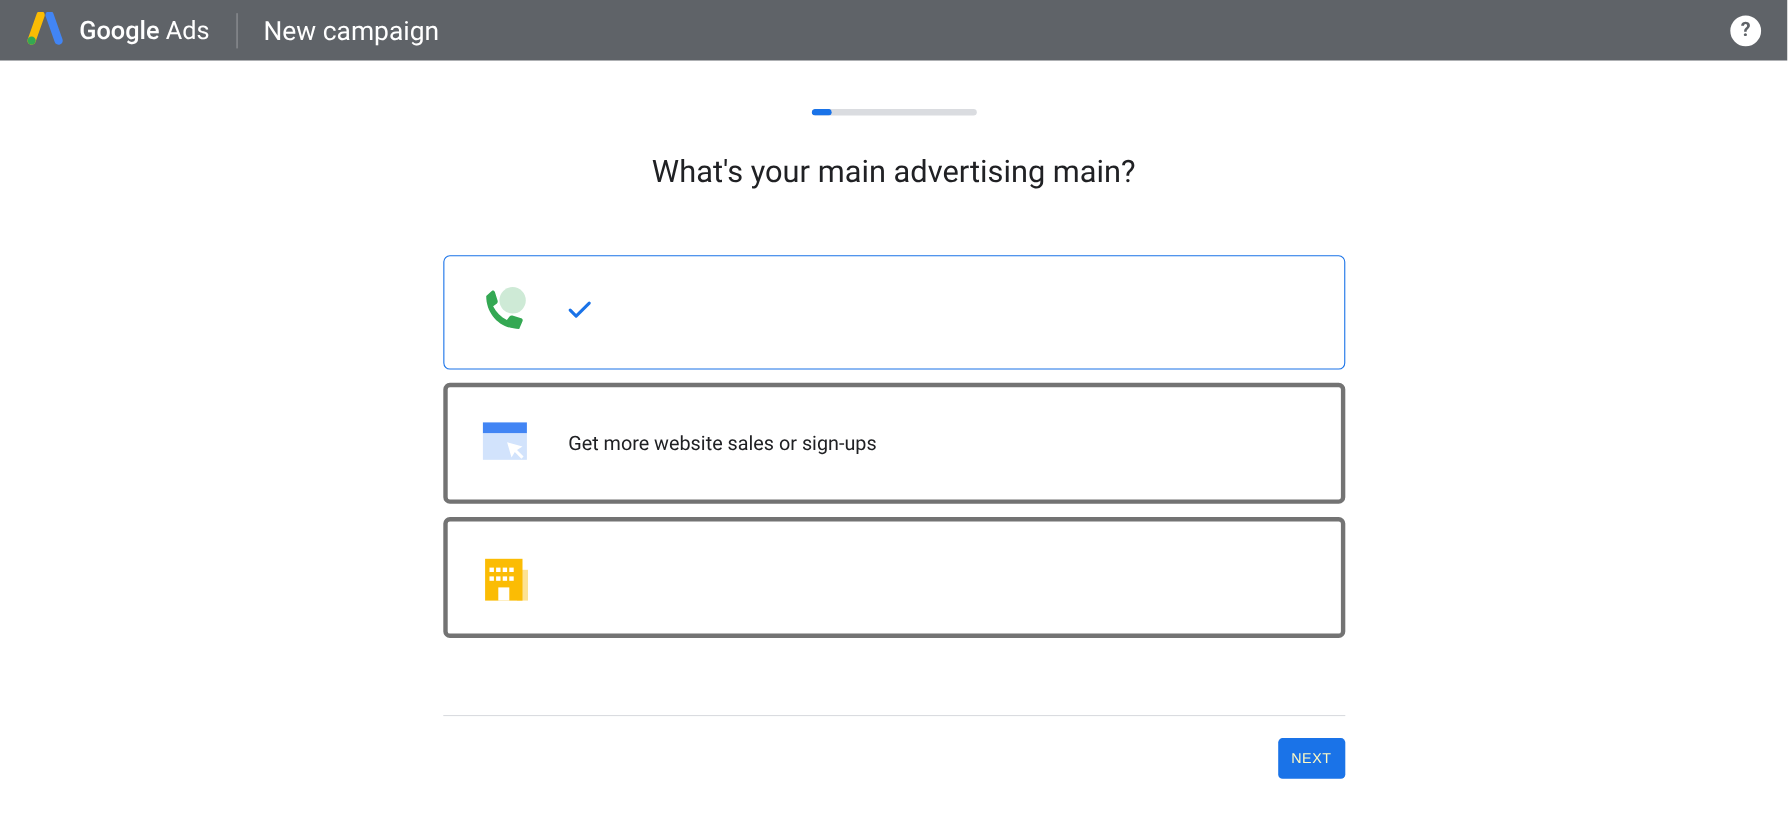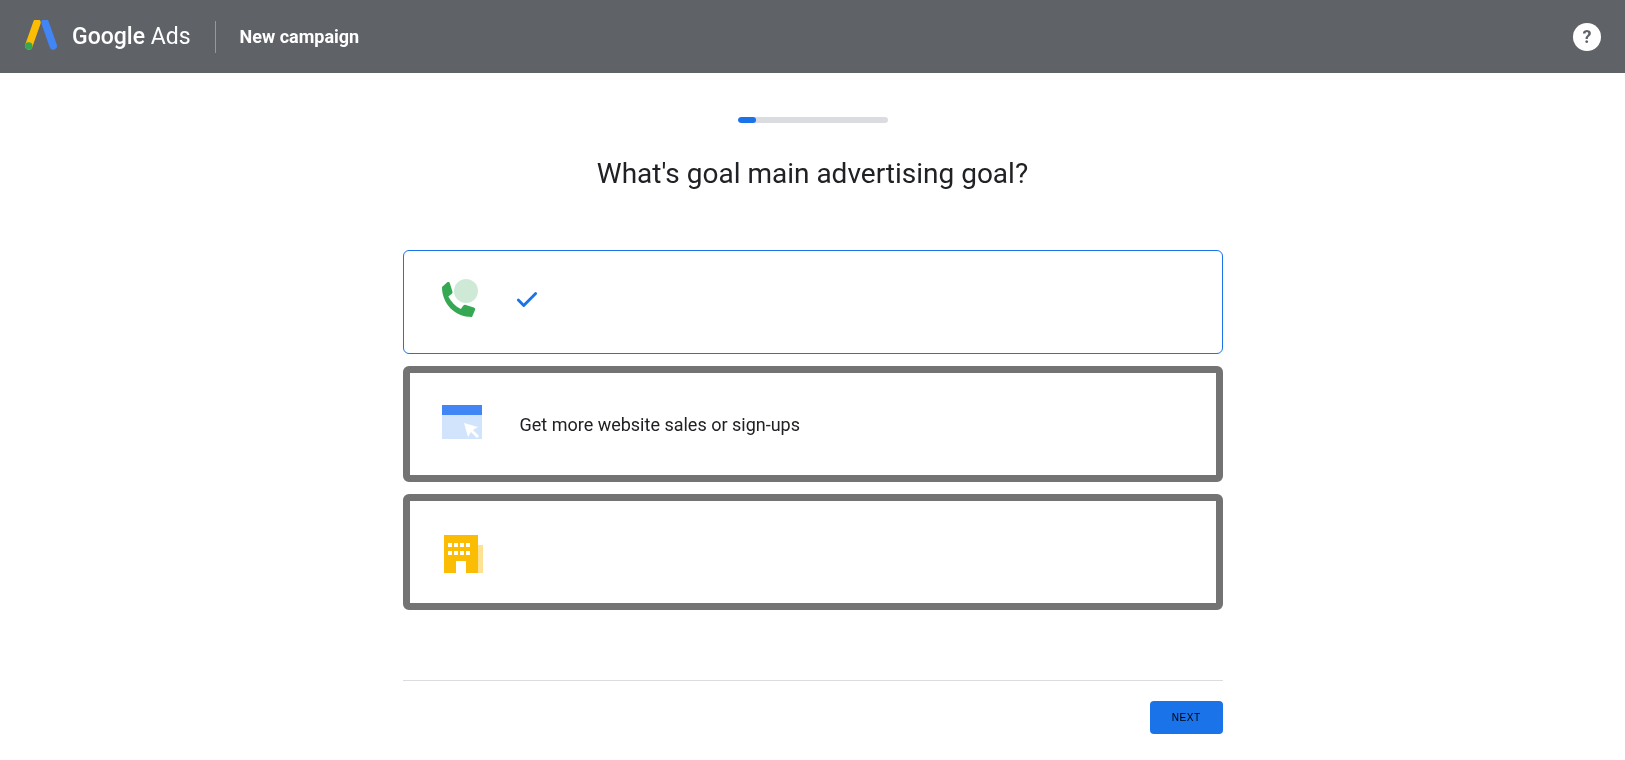--- a/index.html
+++ b/index.html
@@ -1,35 +1,35 @@
 <!DOCTYPE html>
 <html><head>
 <meta charset="utf-8">
 <style>
   html,body{margin:0;padding:0;font-family:Roboto,"Helvetica Neue",Arial,sans-serif;background:#fff;color:#202124}
   *{box-sizing:border-box}
-  .header{background:#5f6368;height:73px;display:flex;align-items:center;padding:0 24px;color:#fff}
+  .header{background:#5f6368;height:55px;display:flex;align-items:center;padding:0 24px;color:#fff}
   .logo-wrap{display:flex;align-items:center;gap:14px}
   .brand{font-size:23px;font-weight:400;letter-spacing:0}
   .brand b{font-weight:500}
   .divider{width:1px;height:32px;background:rgba(255,255,255,.35);margin:0 24px}
-  .page-title{font-size:18px;font-weight:700}
+  .page-title{font-size:24px;font-weight:400}
   .header-spacer{flex:1}
   .help-btn{width:28px;height:28px;border-radius:50%;background:#fff;color:#5f6368;display:flex;align-items:center;justify-content:center;font-weight:700;font-size:18px;cursor:pointer}
   .content{max-width:820px;margin:0 auto;padding:0 0 80px 0}
   .progress{width:150px;height:6px;background:#dadce0;border-radius:6px;margin:44px auto 0;position:relative;overflow:hidden}
   .progress .fill{position:absolute;left:0;top:0;bottom:0;width:12%;background:#1a73e8;border-radius:6px}
   .question{text-align:center;font-size:28px;color:#202124;margin:34px 0 60px;font-weight:400}
-  .card{border:7px solid #737373;border-radius:6px;padding:26px 28px;display:flex;align-items:center;gap:32px;margin-bottom:12px;cursor:pointer;background:#fff}
+  .card{border:4px solid #737373;border-radius:6px;padding:26px 28px;display:flex;align-items:center;gap:32px;margin-bottom:12px;cursor:pointer;background:#fff}
   .card.selected{border:1.5px solid #1a73e8}
   .card .icon{width:50px;height:50px;display:flex;align-items:center;justify-content:center;flex:0 0 50px}
   .card .label{font-size:18px;color:#202124;flex:1}
   .card .check{color:#1a73e8}
   .footer{border-top:1px solid #dadce0;margin-top:70px;display:flex;justify-content:flex-end;padding-top:20px}
-  .next-btn{background:#1a73e8;color:#000000;border:none;padding:11px 22px;font-size:10px;font-weight:500;letter-spacing:.5px;border-radius:4px;cursor:pointer;text-transform:uppercase}
+  .next-btn{background:#1a73e8;color:#fef9c3;border:none;padding:11px 12px;font-size:13px;font-weight:500;letter-spacing:.5px;border-radius:4px;cursor:pointer;text-transform:uppercase}
 </style>
 </head>
 <body>
 
 <div class="header">
   <div class="logo-wrap">
     <span>
       <svg width="34" height="30" viewBox="0 0 48 44">
         <path d="M18 4 L6 38" stroke="#FBBC04" stroke-width="11" stroke-linecap="round"></path>
         <path d="M30 4 L42 38" stroke="#4285F4" stroke-width="11" stroke-linecap="round"></path>
@@ -44,21 +44,21 @@
   <div class="help-btn" aria-label="Help">
     <span>?</span>
   </div>
 </div>
 
 <div class="content">
   <div class="progress">
     <div class="fill" style="width: 12%;"></div>
   </div>
 
-  <h1 class="question">What's goal main advertising goal?</h1>
+  <h1 class="question">What's your main advertising main?</h1>
 
   <div class="card selected">
     <div class="icon">
       <svg width="50" height="50" viewBox="0 0 50 50">
         <circle cx="34" cy="14" r="12" fill="#CEEAD6"></circle>
         <path d="M10 10c0 17 13 30 30 30l3-7c.5-1 0-2.3-1.2-2.6l-8-2.5c-1-.3-2 .1-2.6.9l-2.4 3.2c-5.4-2.7-9.8-7.1-12.5-12.5l3.2-2.4c.8-.6 1.2-1.6.9-2.6l-2.5-8C17.6 5.3 16.3 4.8 15.3 5.3L10 10z" fill="#34A853"></path>
       </svg>
     </div>
     <div class="check">
       <svg width="26" height="26" viewBox="0 0 24 24">

